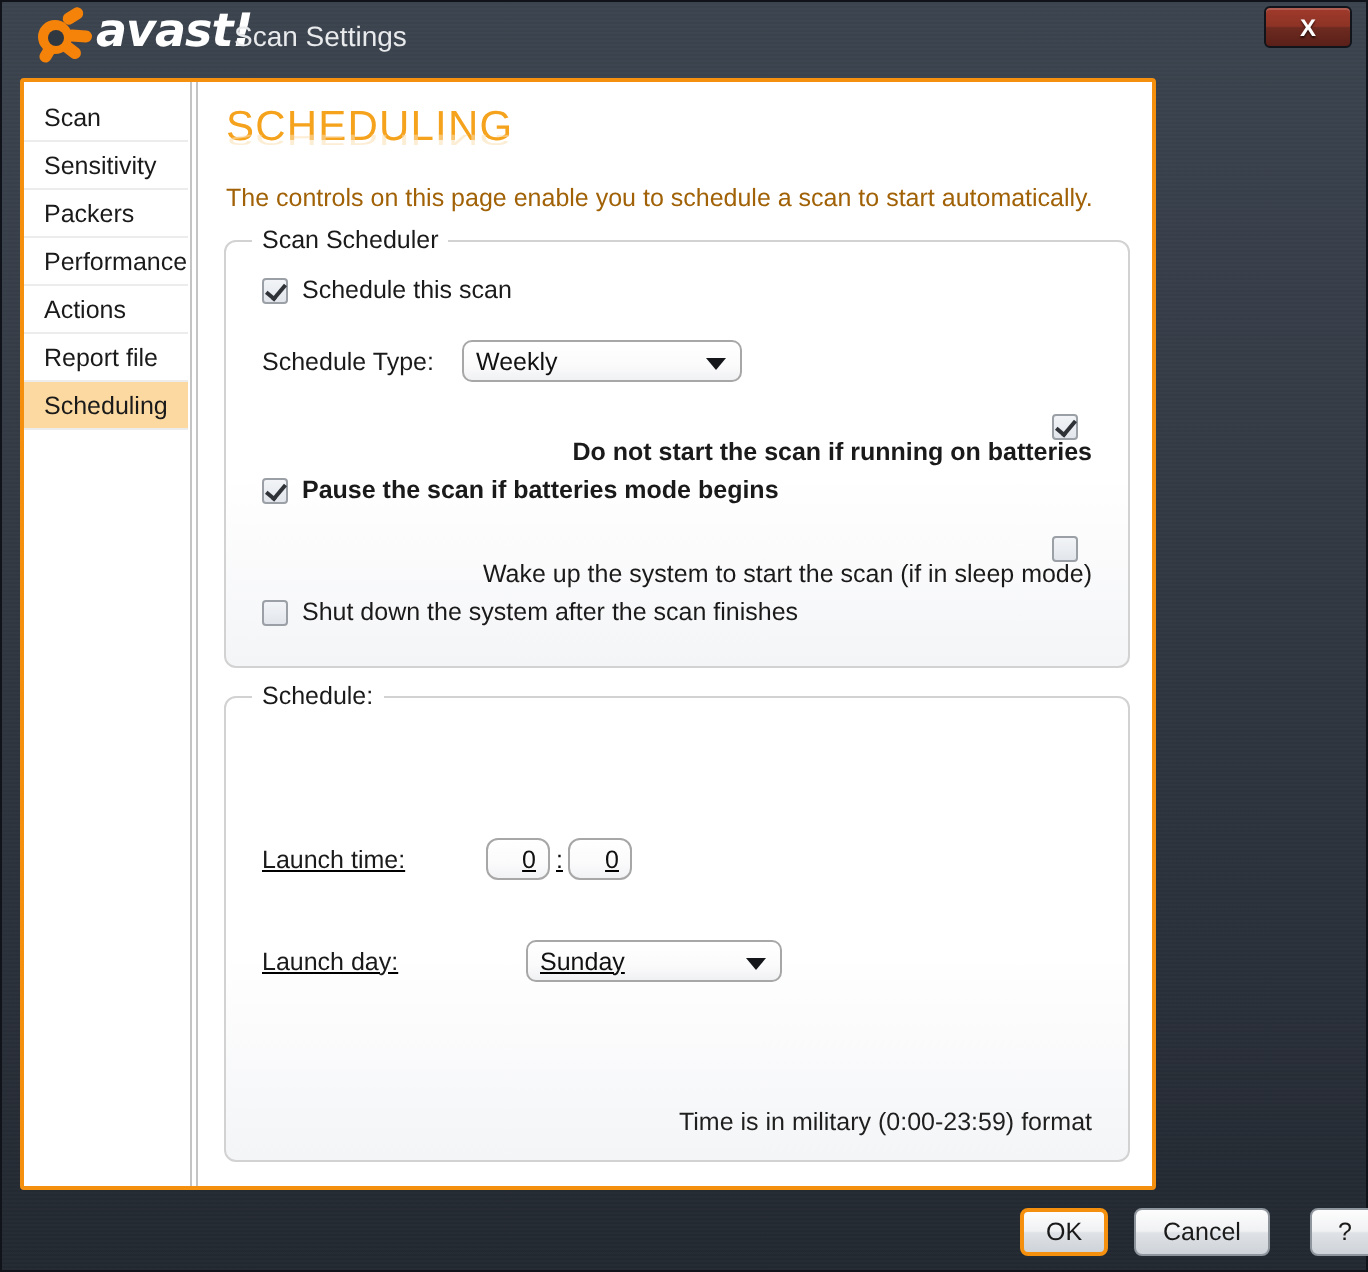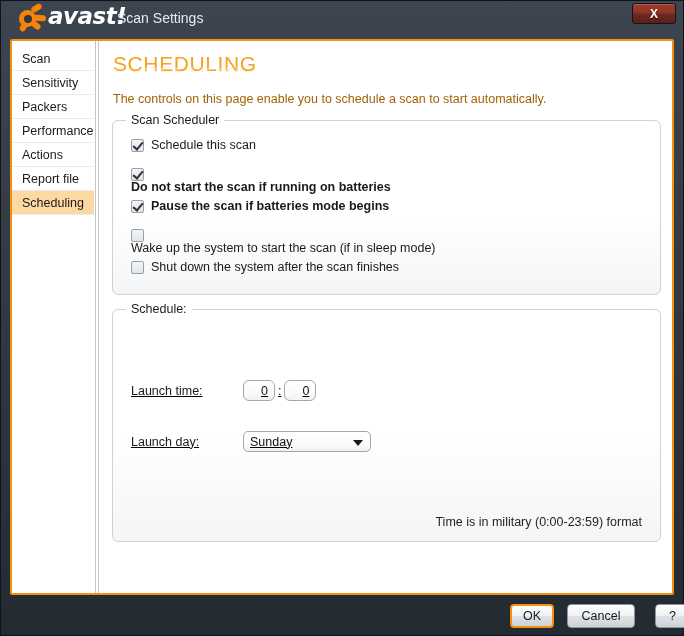--- a/index.html
+++ b/index.html
@@ -73,21 +73,21 @@
   }
   #close-button span {
     font-size: 12px; font-weight: bold; color: #fff;
     text-shadow: 0 1px 1px rgba(0,0,0,.6);
     line-height: 1;
   }
 
   
   #panel {
     position: absolute; left: 9px; top: 38px;
-    width: 664px; height: 556px;
+    width: 568px; height: 556px;
     background: #ffffff;
     border: 2px solid #f5900e;
     border-radius: 2px;
     display: flex;
     overflow: hidden;
   }
 
   
   #sidebar {
     width: 82px;
@@ -163,21 +163,21 @@
   .group-legend {
     position: absolute; top: -8px; left: 13px;
     padding: 0 5px;
     background: #ffffff;
     font-size: 12.5px; color: #1a1a1a;
   }
   .group-body { padding: 18px 18px 14px 18px; }
 
   
   .cb-row {
-    display: flex; align-items: flex-start;
+    display: flex; align-items: flex-end;
     margin-bottom: 6px;
     cursor: pointer;
   }
   .cb-row.gap { margin-top: 16px; flex-direction: column; }
   .cb {
     position: relative;
     width: 13px; height: 13px; flex: 0 0 auto;
     border: 1px solid #9aa0a6;
     border-radius: 2px;
     background: linear-gradient(180deg, #f2f4f7 0%, #e2e6ec 100%);
@@ -299,20 +299,27 @@
 
       <div class="group">
         <div class="group-legend">Scan Scheduler</div>
         <div class="group-body">
 
           <div class="cb-row">
             <span class="cb checked"></span>
             <span class="cb-label">Schedule this scan</span>
           </div>
 
+          <div class="field-row" style="margin-top:18px;">
+            <span class="field-label" style="width:100px;">Schedule Type:</span>
+            <div class="select" style="width:140px;">
+              <span>Weekly</span>
+              <span class="arrow"></span>
+            </div>
+          </div>
 
           <div class="cb-row gap">
             <span class="cb checked"></span>
             <span class="cb-label bold">Do not start the scan if running on batteries</span>
           </div>
 
           <div class="cb-row">
             <span class="cb checked"></span>
             <span class="cb-label bold">Pause the scan if batteries mode begins</span>
           </div>
@@ -334,21 +341,21 @@
         <div class="group-legend">Schedule:</div>
         <div class="group-body" style="padding-top:30px;">
 
           <div class="field-row">
             <span class="field-label" style="width:112px;">Launch time:</span>
             <div class="numbox">0</div>
             <span class="colon">:</span>
             <div class="numbox">0</div>
           </div>
 
-          <div class="field-row" style="margin-top:30px;">
+          <div class="field-row" style="margin-top:30px;gap:20px;">
             <span class="field-label" style="width:112px;">Launch day:</span>
             <div class="select" style="width:128px;">
               <span>Sunday</span>
               <span class="arrow"></span>
             </div>
           </div>
 
         </div>
         <div id="time-note">Time is in military (0:00-23:59) format</div>
       </div>

